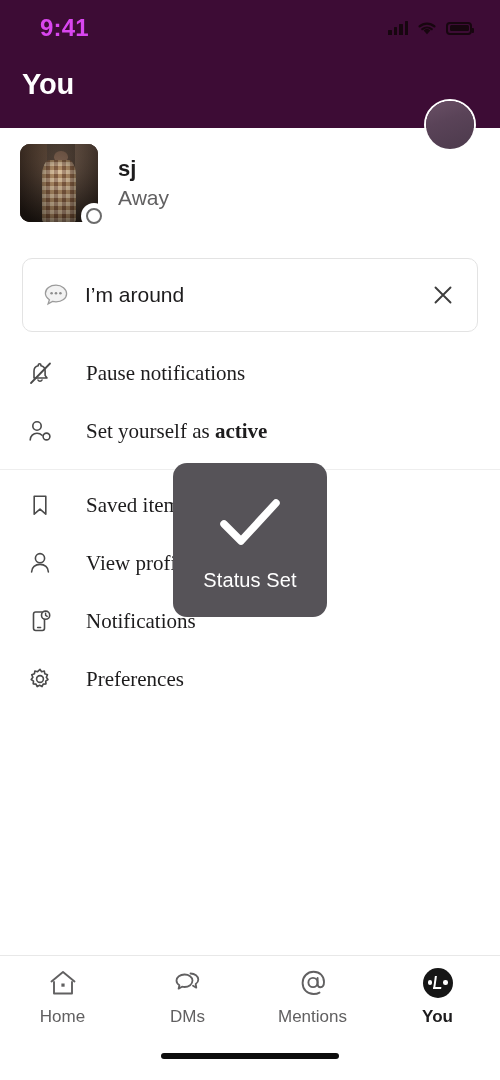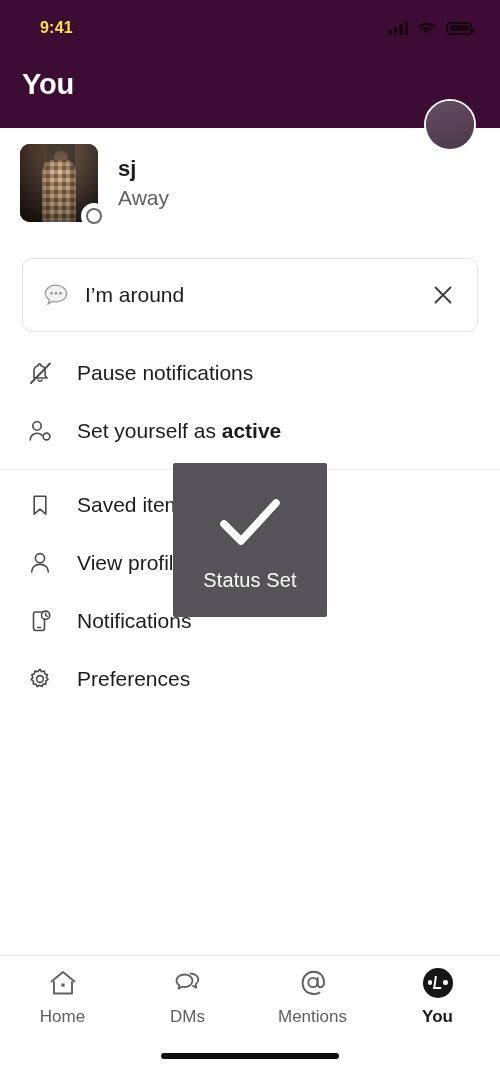--- a/index.html
+++ b/index.html
@@ -17,21 +17,21 @@
     height:128px;
     background:#3D0C35;
     overflow:visible;
   }
   .statusbar {
     height:56px;
     display:flex; align-items:center; justify-content:space-between;
     padding:0 28px 0 40px;
   }
   .sb-time {
-    font-size:16px; font-weight:bold; color:#fde047;
+    font-size:24px; font-weight:bold; color:#d946ef;
     letter-spacing:0.2px;
   }
   .sb-right { display:flex; align-items:center; gap:9px; }
   .sb-signal { display:flex; align-items:flex-end; gap:2px; height:14px; }
   .sb-signal i { display:block; width:3.5px; background:#17060f; border-radius:0.5px; }
   .sb-signal i:nth-child(1){ height:5px; }
   .sb-signal i:nth-child(2){ height:8px; }
   .sb-signal i:nth-child(3){ height:11px; }
   .sb-signal i:nth-child(4){ height:14px; }
   .sb-wifi svg { display:block; }
@@ -154,34 +154,35 @@
   .menu-item {
     display:flex; align-items:center;
     height:58px;
     padding-left:22px;
   }
   .menu-icon {
     width:36px; flex:none;
     display:flex; align-items:center; justify-content:center;
   }
   .menu-label {
-    margin-left:19px;
+    margin-left:28px;
     font-size:21px; color:#1d1c1d;
     white-space:nowrap;
+    font-family:Liberation Serif, serif;
   }
   .menu-label b { font-weight:bold; }
   .divider { height:1px; background:#eeeeee; margin:9px 0 4px 0; }
 
   
   .toast {
     position:absolute;
     left:173px; top:463px;
     width:154px; height:154px;
     background:#565358;
-    border-radius:2px;
+    border-radius:14px;
     display:flex; flex-direction:column;
     align-items:center; justify-content:center;
     z-index:40;
     text-align:right;
   }
   .toast-check { margin-top:4px; }
   .toast-label {
     margin-top:12px;
     color:#ffffff; font-size:20px; letter-spacing:0.1px;
   }

